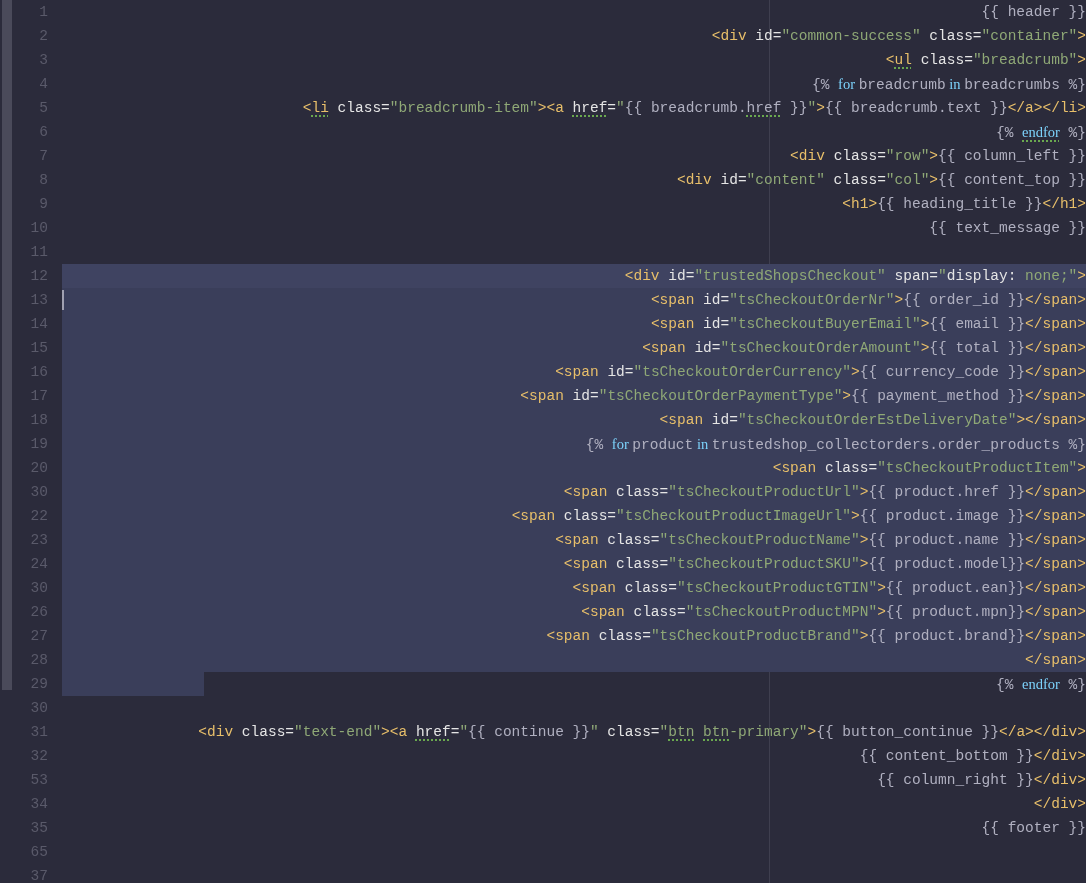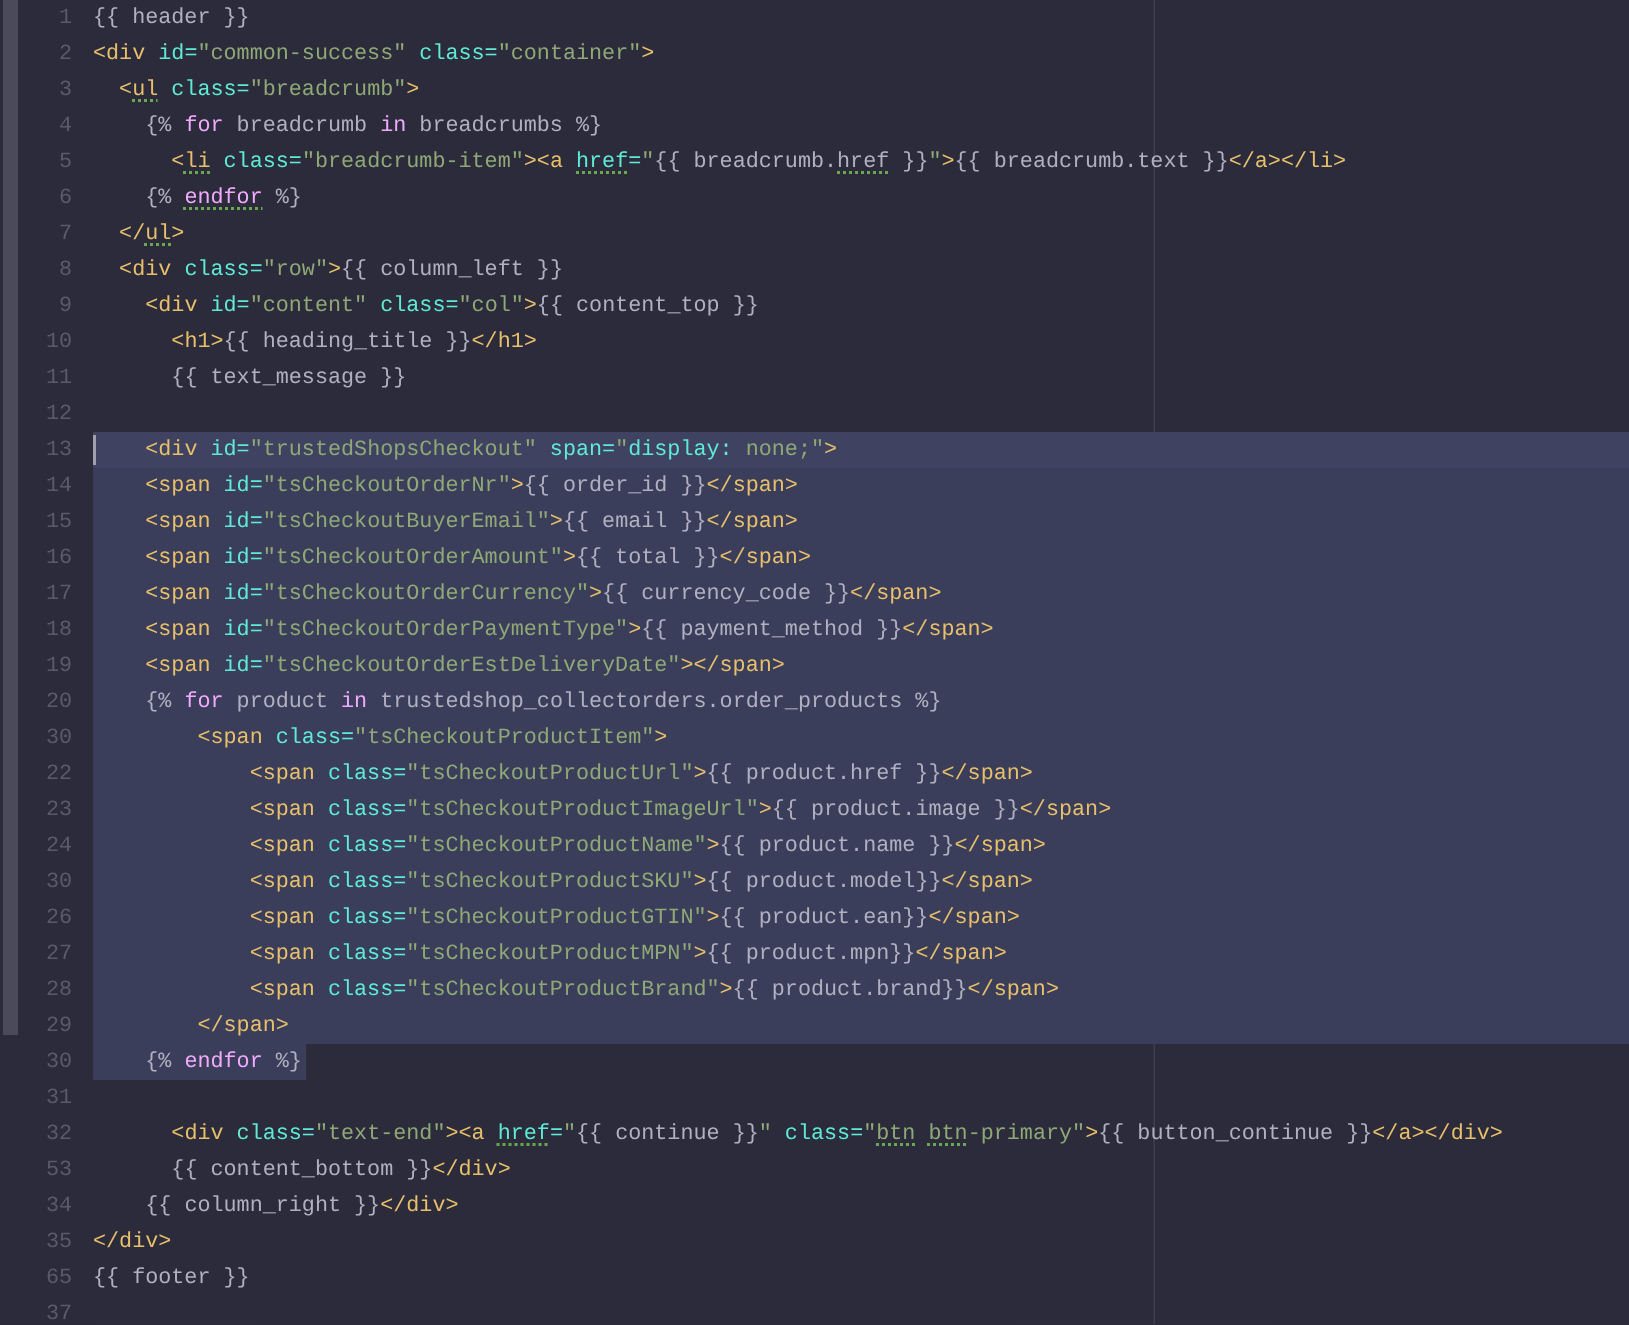--- a/index.html
+++ b/index.html
@@ -53,20 +53,21 @@
   .code-area {
     flex: 1;
     position: relative;
     overflow: hidden;
   }
   .code-area .line {
     height: 24px;
     white-space: pre;
     color: #b0b0c0;
     position: relative;
+    text-align: right;
   }
   .line.highlighted {
     background: #3a3e5a;
   }
   .line .content {
     position: relative;
     z-index: 1;
   }
   .line .hl-bg {
     position: absolute;
@@ -80,24 +81,24 @@
     position: absolute;
     left: 0;
     top: 0;
     width: 100%;
     height: 100%;
     background: rgba(80,85,120,0.25);
     z-index: 0;
   }
   
   .t-tag { color: #e8bf6a; }
-  .t-attr { color: #5eead4; }
+  .t-attr { color: #e5e5e5; }
   .t-str { color: #8fa876; }
   .t-twig { color: #b0b0c0; }
-  .t-kw { color: #f0abfc; }
+  .t-kw { color: #7dd3fc; font-family: Liberation Serif, serif; }
   .t-var { color: #b0b0c0; }
   .t-punct { color: #b0b0c0; }
   
   .spell {
     text-decoration: underline dotted #6aa84f;
     text-decoration-thickness: 1.5px;
     text-underline-offset: 3px;
   }
   
   .ruler {
@@ -176,21 +177,20 @@
     <div class="line"><span class="content"><span class="t-tag">&lt;div </span><span class="t-attr">id=</span><span class="t-str">"common-success"</span><span class="t-attr"> class=</span><span class="t-str">"container"</span><span class="t-tag">&gt;</span></span></div>
 
     <div class="line"><span class="content">  <span class="t-tag">&lt;<span class="spell">ul</span> </span><span class="t-attr">class=</span><span class="t-str">"breadcrumb"</span><span class="t-tag">&gt;</span></span></div>
 
     <div class="line"><span class="content">    <span class="t-twig">{% </span><span class="t-kw">for </span><span class="t-var">breadcrumb</span><span class="t-kw"> in </span><span class="t-var">breadcrumbs</span><span class="t-twig"> %}</span></span></div>
 
     <div class="line"><span class="content">      <span class="t-tag">&lt;<span class="spell">li</span> </span><span class="t-attr">class=</span><span class="t-str">"breadcrumb-item"</span><span class="t-tag">&gt;&lt;a </span><span class="t-attr spell">href</span><span class="t-attr">=</span><span class="t-str">"</span><span class="t-twig">{{ </span><span class="t-var">breadcrumb</span><span class="t-punct">.</span><span class="t-var spell">href</span><span class="t-twig"> }}</span><span class="t-str">"</span><span class="t-tag">&gt;</span><span class="t-twig">{{ </span><span class="t-var">breadcrumb</span><span class="t-punct">.</span><span class="t-var">text</span><span class="t-twig"> }}</span><span class="t-tag">&lt;/a&gt;&lt;/li&gt;</span></span></div>
 
     <div class="line"><span class="content">    <span class="t-twig">{% </span><span class="t-kw spell">endfor</span><span class="t-twig"> %}</span></span></div>
 
-    <div class="line"><span class="content">  <span class="t-tag">&lt;/<span class="spell">ul</span>&gt;</span></span></div>
 
     <div class="line"><span class="content">  <span class="t-tag">&lt;div </span><span class="t-attr">class=</span><span class="t-str">"row"</span><span class="t-tag">&gt;</span><span class="t-twig">{{ </span><span class="t-var">column_left</span><span class="t-twig"> }}</span></span></div>
 
     <div class="line"><span class="content">    <span class="t-tag">&lt;div </span><span class="t-attr">id=</span><span class="t-str">"content"</span><span class="t-attr"> class=</span><span class="t-str">"col"</span><span class="t-tag">&gt;</span><span class="t-twig">{{ </span><span class="t-var">content_top</span><span class="t-twig"> }}</span></span></div>
 
     <div class="line"><span class="content">      <span class="t-tag">&lt;h1&gt;</span><span class="t-twig">{{ </span><span class="t-var">heading_title</span><span class="t-twig"> }}</span><span class="t-tag">&lt;/h1&gt;</span></span></div>
 
     <div class="line"><span class="content">      <span class="t-twig">{{ </span><span class="t-var">text_message</span><span class="t-twig"> }}</span></span></div>
 
     <div class="line"><span class="content"></span></div>

